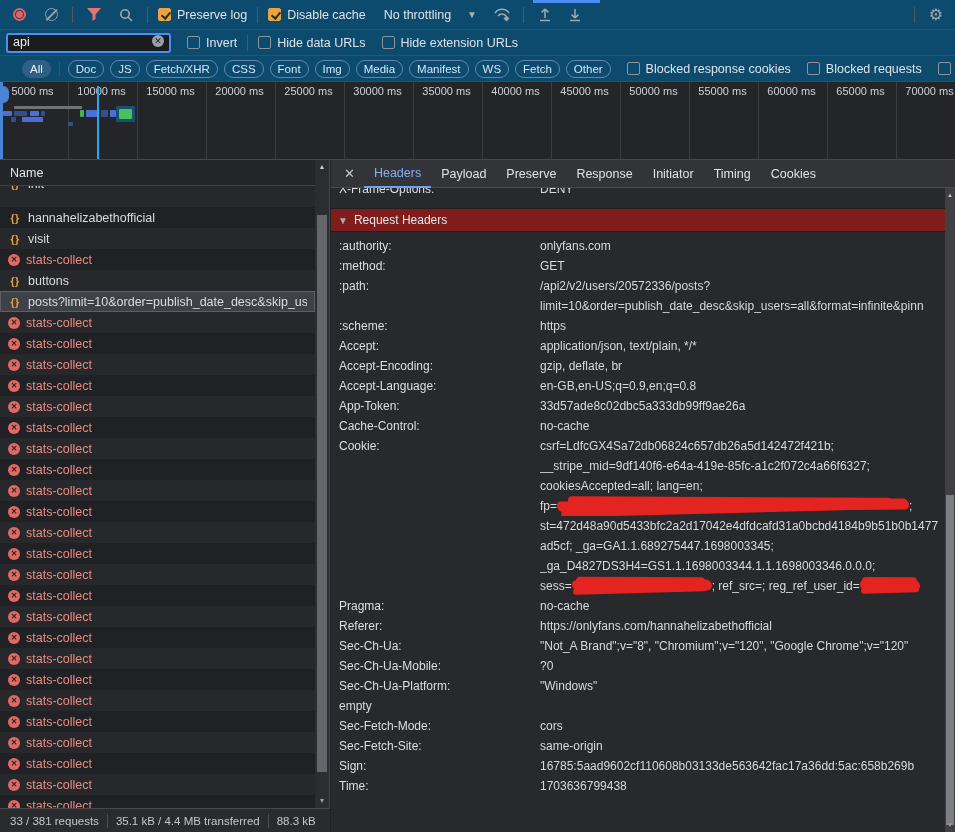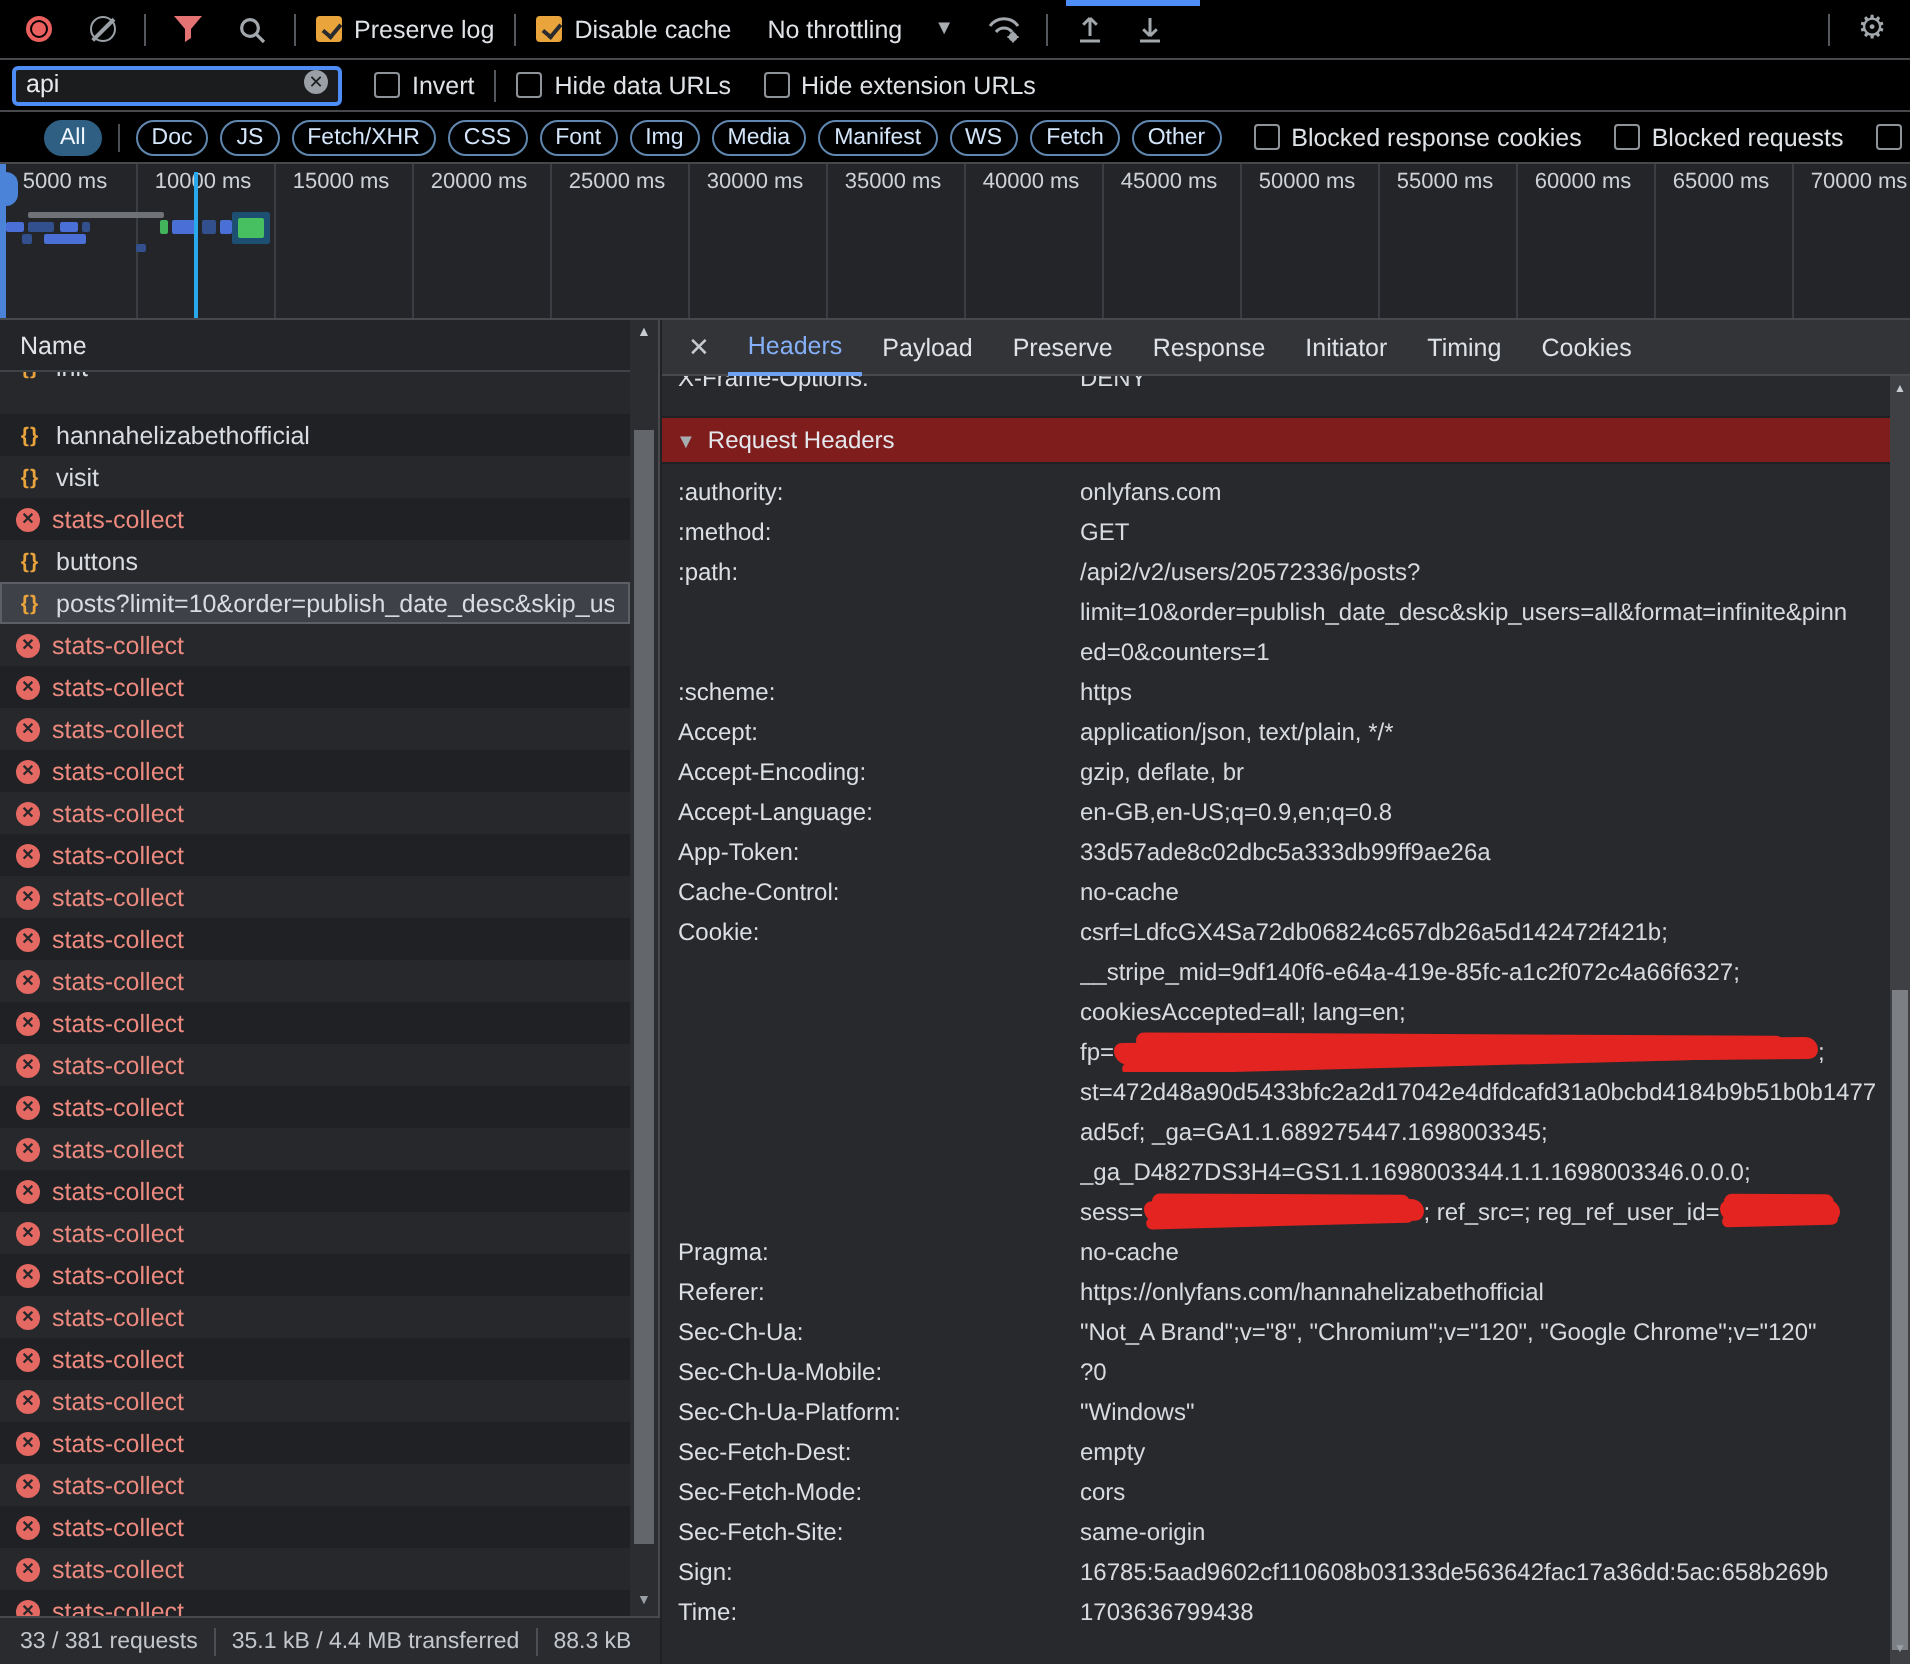--- a/index.html
+++ b/index.html
@@ -1,21 +1,21 @@
 <!DOCTYPE html>
 <html><head>
 <meta charset="utf-8">
 <style>
   *{margin:0;padding:0;box-sizing:border-box}
   html,body{width:955px;height:832px;overflow:hidden}
   body{font-family:"Liberation Sans",sans-serif;background:#202124;color:#dfe2e6}
   .app{position:relative;width:955px;height:832px;background:#202124}
 
   
-  .tb{position:absolute;left:0;right:0;background:#000000;border-bottom:1px solid #47494d;display:flex;align-items:center}
+  .tb{position:absolute;left:0;right:0;background:#0c4a6e;border-bottom:1px solid #47494d;display:flex;align-items:center}
   .tb1{top:0;height:30px;padding:0 8px}
   .tb2{top:30px;height:26px;padding:0 6px}
   .tb3{top:56px;height:26px;padding:0 22px;gap:6px}
   .topstrip{position:absolute;top:0;left:533px;width:67px;height:3px;background:#4e8df6;z-index:6}
   .vdiv{width:1px;height:16px;background:#54575b;margin:0 10px;flex:none}
   .icon-btn{display:flex;align-items:center;justify-content:center;width:22px;height:22px;flex:none}
   .rec{width:13px;height:13px;border:2px solid #e9605e;border-radius:50%;position:relative}
   .rec::after{content:"";position:absolute;inset:1px;background:#e9605e;border-radius:50%}
   .clear-ic{width:13px;height:13px;border:1.5px solid #9aa0a6;border-radius:50%;position:relative}
   .clear-ic::after{content:"";position:absolute;left:-2px;top:5px;width:15px;height:1.5px;background:#9aa0a6;transform:rotate(-45deg)}
@@ -508,24 +508,20 @@
           </div>
           <div class="hline">
             <span class="hname">:path:</span>
             <span class="hval"><span>/api2/v2/users/20572336/posts?</span></span>
           </div>
           <div class="hline">
             <span class="hname"></span>
             <span class="hval"><span>limit=10&amp;order=publish_date_desc&amp;skip_users=all&amp;format=infinite&amp;pinn</span></span>
           </div>
           <div class="hline">
-            <span class="hname"></span>
-            <span class="hval"><span>ed=0&amp;counters=1</span></span>
-          </div>
-          <div class="hline">
             <span class="hname">:scheme:</span>
             <span class="hval"><span>https</span></span>
           </div>
           <div class="hline">
             <span class="hname">Accept:</span>
             <span class="hval"><span>application/json, text/plain, */*</span></span>
           </div>
           <div class="hline">
             <span class="hname">Accept-Encoding:</span>
             <span class="hval"><span>gzip, deflate, br</span></span>
@@ -588,21 +584,20 @@
           </div>
           <div class="hline">
             <span class="hname">Sec-Ch-Ua-Mobile:</span>
             <span class="hval"><span>?0</span></span>
           </div>
           <div class="hline">
             <span class="hname">Sec-Ch-Ua-Platform:</span>
             <span class="hval"><span>"Windows"</span></span>
           </div>
           <div class="hline">
-            <span class="hname">Sec-Fetch-Dest:</span>
             <span class="hval"><span>empty</span></span>
           </div>
           <div class="hline">
             <span class="hname">Sec-Fetch-Mode:</span>
             <span class="hval"><span>cors</span></span>
           </div>
           <div class="hline">
             <span class="hname">Sec-Fetch-Site:</span>
             <span class="hval"><span>same-origin</span></span>
           </div>

